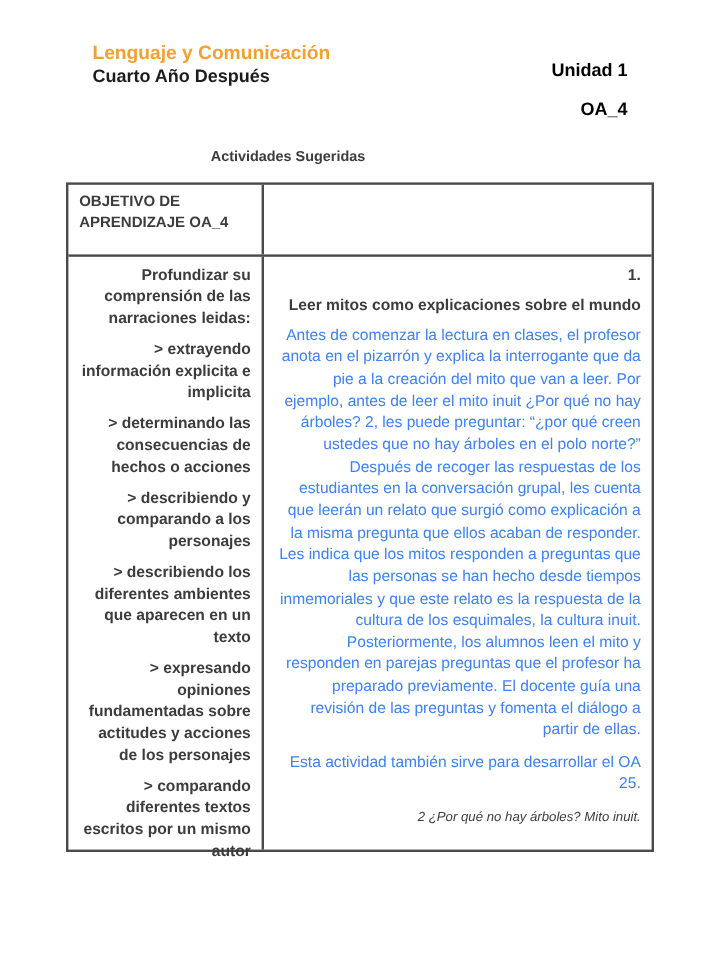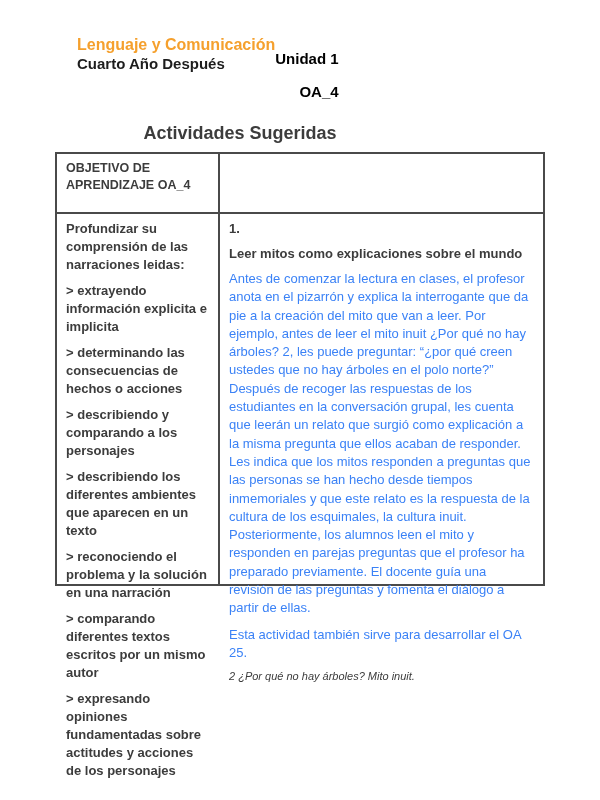--- a/index.html
+++ b/index.html
@@ -9,51 +9,51 @@
     font-family: "Liberation Sans", sans-serif;
     color: #3c3c3c;
     position: relative;
     overflow: hidden;
   }
   .page { width: 600px; height: 800px; background: #ffffff; position: relative; }
 
   
   .doc-header {
     position: absolute; top: 35px; left: 77px; right: 77px;
-    display: flex; align-items: flex-start;
+    display: flex; justify-content: space-between; align-items: flex-start;
   }
   .doc-header .left-block .subject {
     font-size: 16px; font-weight: bold; color: #f5a02d; line-height: 19px;
   }
   .doc-header .left-block .grade {
     font-size: 15px; font-weight: bold; color: #1d1d1d; line-height: 19px;
   }
   .doc-header .right-block { text-align: right; }
   .doc-header .right-block .unit,
   .doc-header .right-block .oa {
     font-size: 15px; font-weight: bold; color: #000000; line-height: 19px; margin-top: 14px;
   }
 
   
   .page-title {
     position: absolute; top: 123px; left: 0; width: 480px;
     text-align: center;
-    font-size: 18px; font-weight: bold; color: #3c3c3c;
+    font-size: 12px; font-weight: bold; color: #3c3c3c;
   }
 
   
   .activity-table {
     position: absolute; top: 152px; left: 55px;
-    width: 490px; height: 434px;
+    width: 490px; height: 558px;
     border: 2px solid #4a4a4a;
     display: flex; flex-direction: column;
   }
   .t-row { display: flex; }
   .t-row.header-row { border-bottom: 2px solid #4a4a4a; }
-  .t-row.body-row { flex: 1; min-height: 0; }
+  .t-row.body-row { flex: 1; min-height: 0; text-align: right; }
   .t-cell { padding: 6px 9px; }
   .t-cell.col-left { width: 163px; border-right: 2px solid #4a4a4a; }
   .t-cell.col-right { width: 325px; flex: 1; }
 
   .col-header {
     font-size: 12.5px; font-weight: bold; color: #3c3c3c; line-height: 17px;
     padding-bottom: 18px;
   }
   .col-header.centered { text-align: center; }
 
@@ -105,23 +105,22 @@
     </div>
 
     <div class="t-row body-row">
 
       <div class="t-cell col-left objective-cell">
         <p>Profundizar su comprensión de las narraciones leidas:</p>
         <p>&gt; extrayendo información explicita e implicita</p>
         <p>&gt; determinando las consecuencias de hechos o acciones</p>
         <p>&gt; describiendo y comparando a los personajes</p>
         <p>&gt; describiendo los diferentes ambientes que aparecen en un texto</p>
-        <p>&gt; reconociendo el problema y la solución en una narración</p>
+        <p>&gt; expresando opiniones fundamentadas sobre actitudes y acciones de los personajes</p>
         <p>&gt; comparando diferentes textos escritos por un mismo autor</p>
-        <p>&gt; expresando opiniones fundamentadas sobre actitudes y acciones de los personajes</p>
       </div>
 
       <div class="t-cell col-right activity-cell">
         <div class="act-number">1.</div>
         <div class="act-heading">Leer mitos como explicaciones sobre el mundo</div>
         <div class="act-para">Antes de comenzar la lectura en clases, el profesor anota en el pizarrón y explica la interrogante que da pie a la creación del mito que van a leer. Por ejemplo, antes de leer el mito inuit ¿Por qué no hay árboles? 2, les puede preguntar: “¿por qué creen ustedes que no hay árboles en el polo norte?” Después de recoger las respuestas de los estudiantes en la conversación grupal, les cuenta que leerán un relato que surgió como explicación a la misma pregunta que ellos acaban de responder. Les indica que los mitos responden a preguntas que las personas se han hecho desde tiempos inmemoriales y que este relato es la respuesta de la cultura de los esquimales, la cultura inuit. Posteriormente, los alumnos leen el mito y responden en parejas preguntas que el profesor ha preparado previamente. El docente guía una revisión de las preguntas y fomenta el diálogo a partir de ellas.</div>
         <div class="act-para">Esta actividad también sirve para desarrollar el OA 25.</div>
         <div class="act-footnote">2 ¿Por qué no hay árboles? Mito inuit.</div>
       </div>
 

